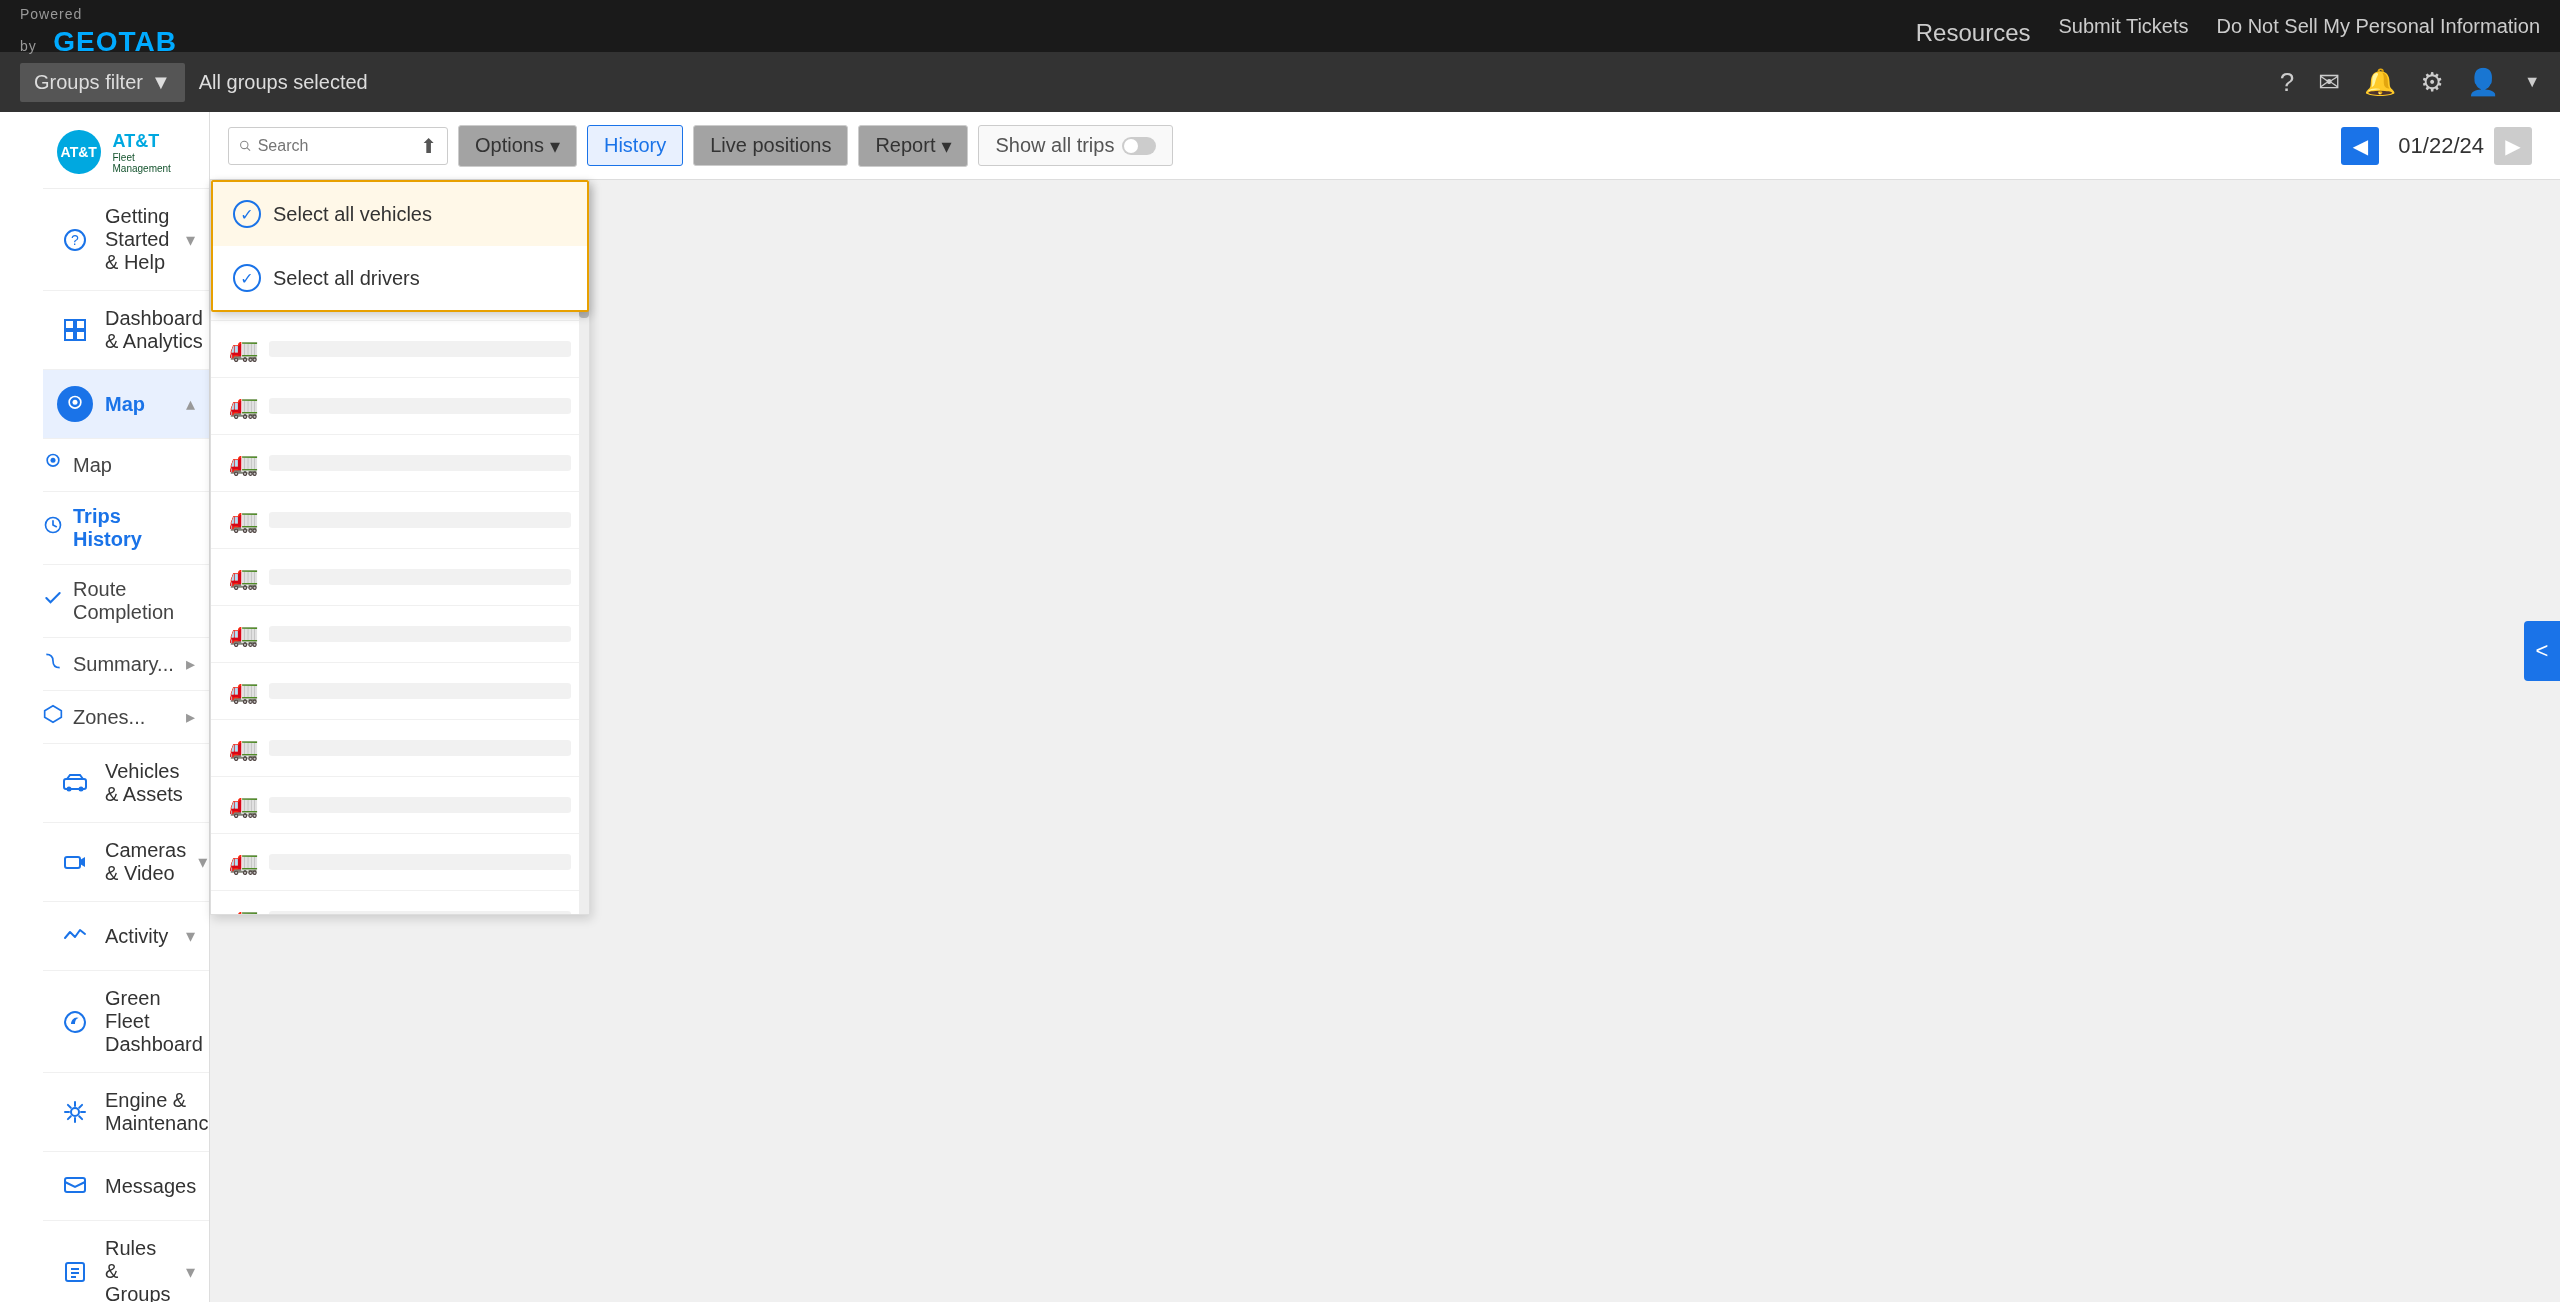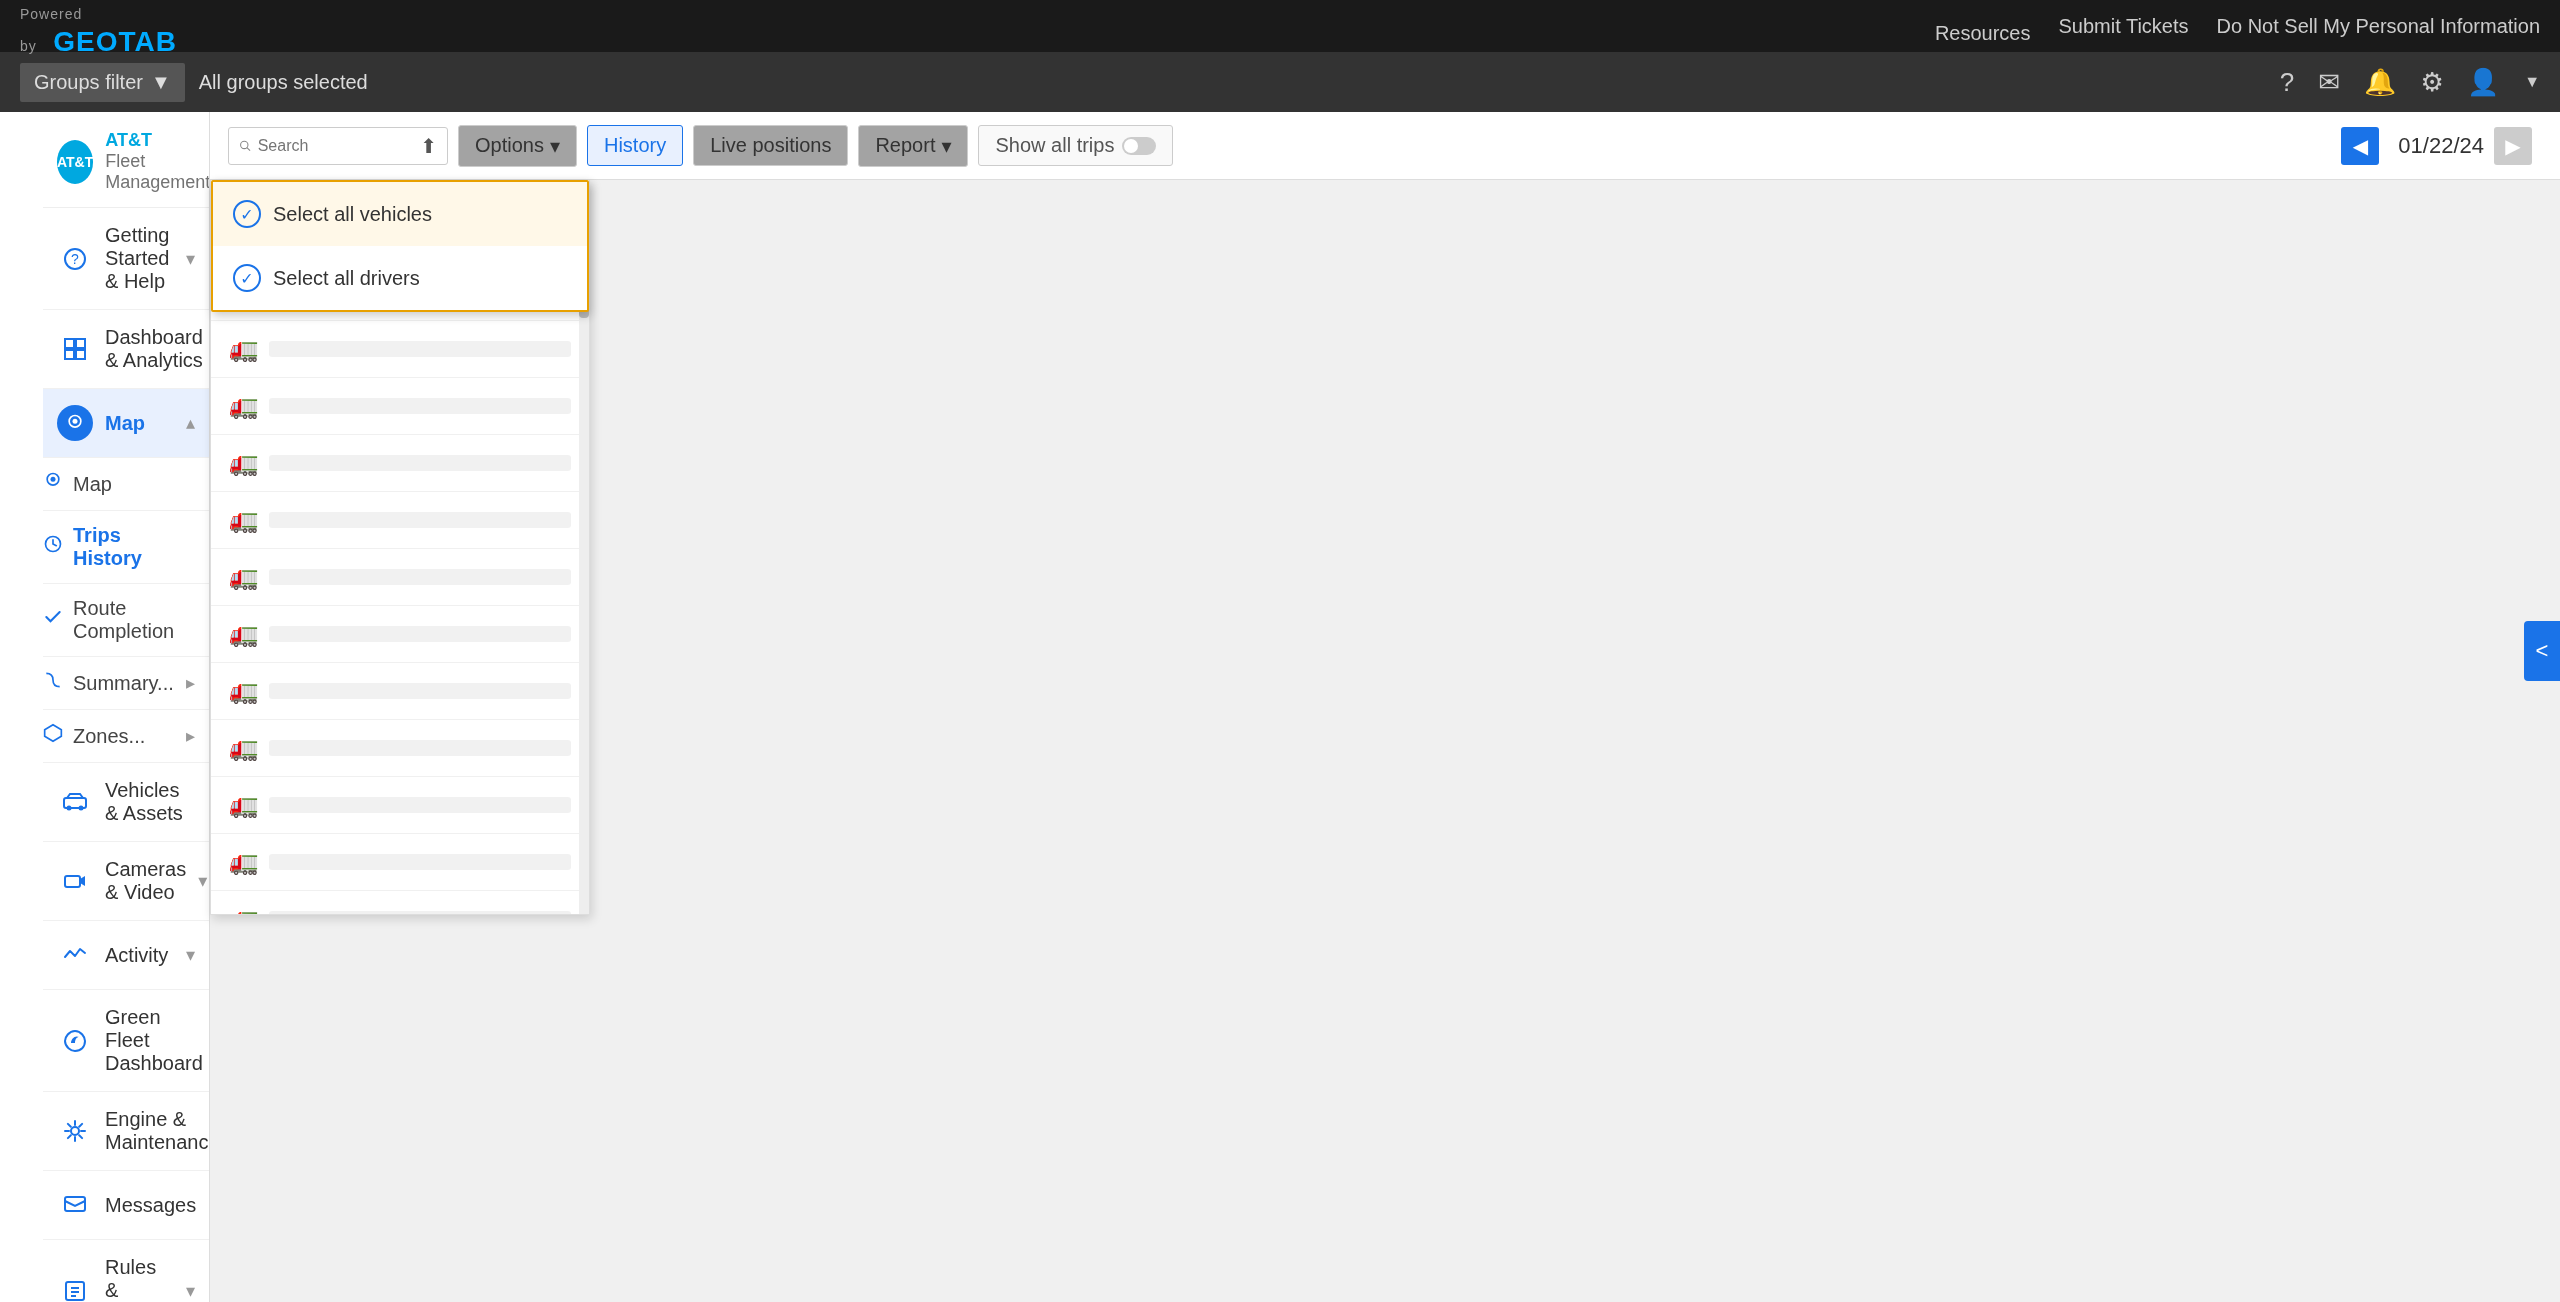--- a/index.html
+++ b/index.html
@@ -99,21 +99,21 @@
       background: #00a8e0;
       border-radius: 50%;
       display: flex;
       align-items: center;
       justify-content: center;
       color: white;
       font-size: 16px;
       font-weight: bold;
     }
     .att-logo-text { font-size: 18px; font-weight: bold; color: #00a8e0; }
-    .att-logo-sub { font-size: 18px; color: #737373; }
+    .att-logo-sub { font-size: 10px; color: #14532d; }
 
     .sidebar-item {
       display: flex;
       align-items: center;
       gap: 12px;
       padding: 16px 14px;
       cursor: pointer;
       color: #333;
       font-size: 22px;
       position: relative;
@@ -390,21 +390,21 @@
 <body>
 
 <div class="top-bar">
   <div class="top-bar-left">
     <div class="geotab-logo">
       <span style="font-size:14px;color:#999;font-weight:normal;">Powered<br>by</span>
       &nbsp;<span style="color:#00aaff;font-size:28px;font-weight:700;">GEOTAB</span>
     </div>
   </div>
   <div class="top-bar-right">
-    <a href="#" style="font-size:20px;margin-top:14px;">Resources</a>
+    <a href="#" style="font-size:24px;margin-top:14px;">Resources</a>
     <a href="#" style="font-size:20px;">Submit Tickets</a>
     <a href="#" style="font-size:20px;">Do Not Sell My Personal Information</a>
   </div>
 </div>
 
 <div class="groups-bar">
   <button class="groups-filter-btn">
     <span>Groups filter</span>
     <span>▼</span>
   </button>

